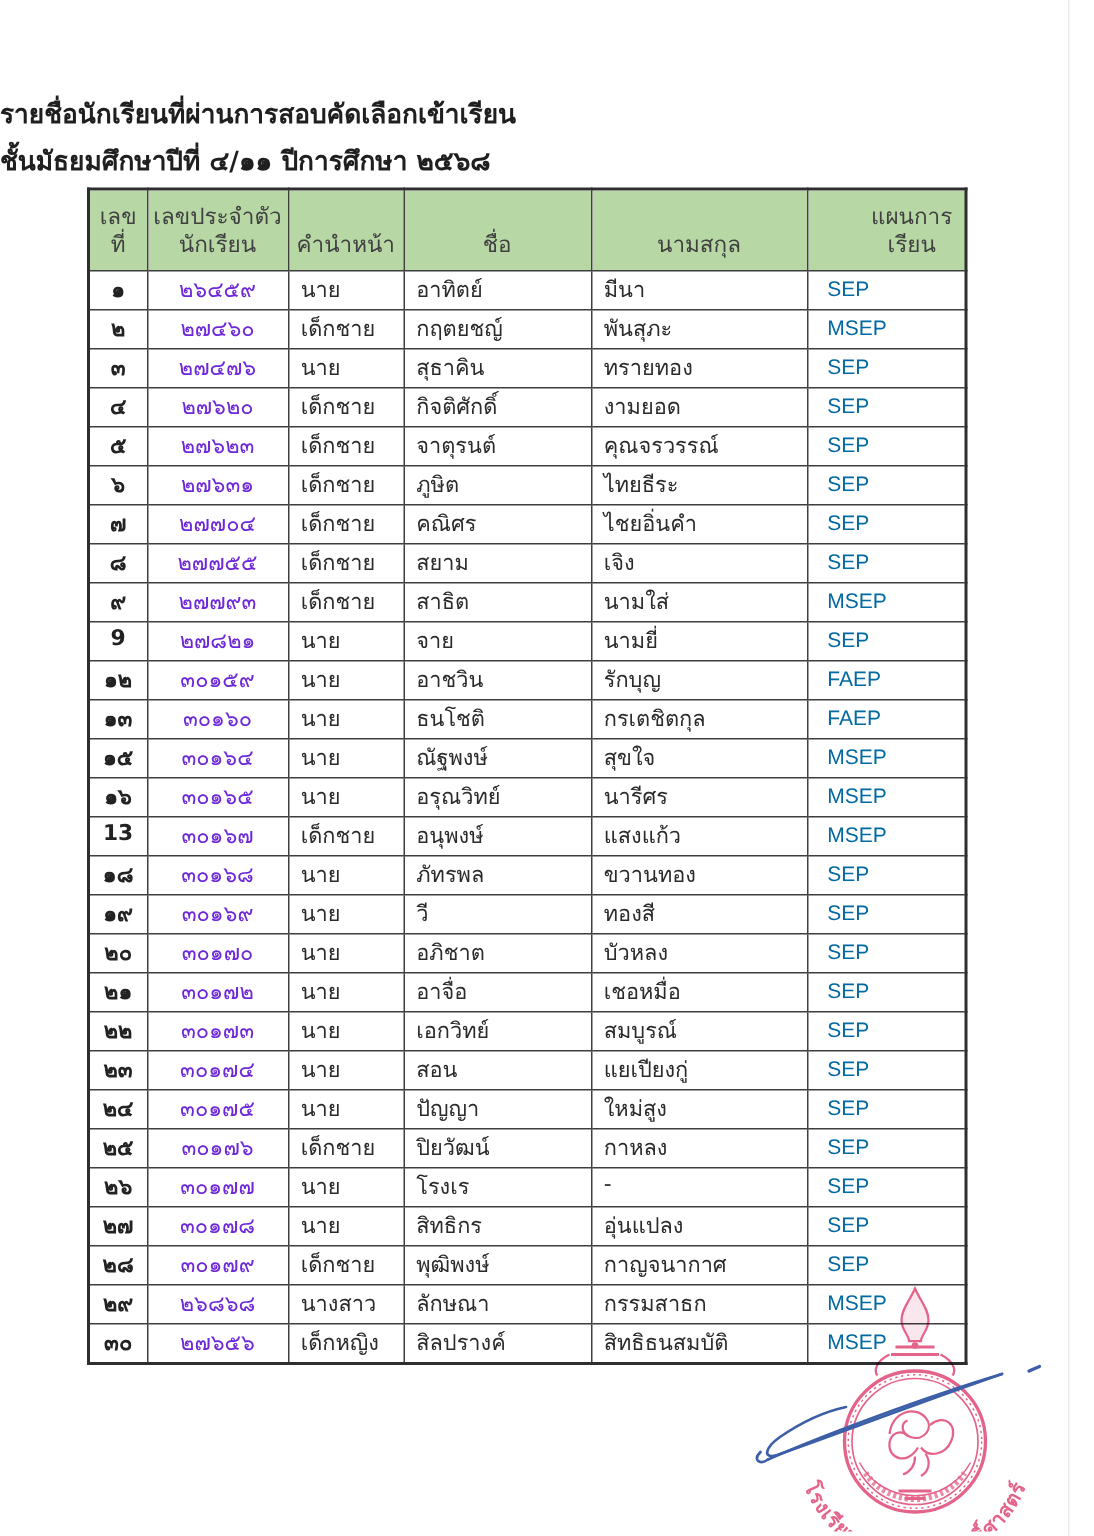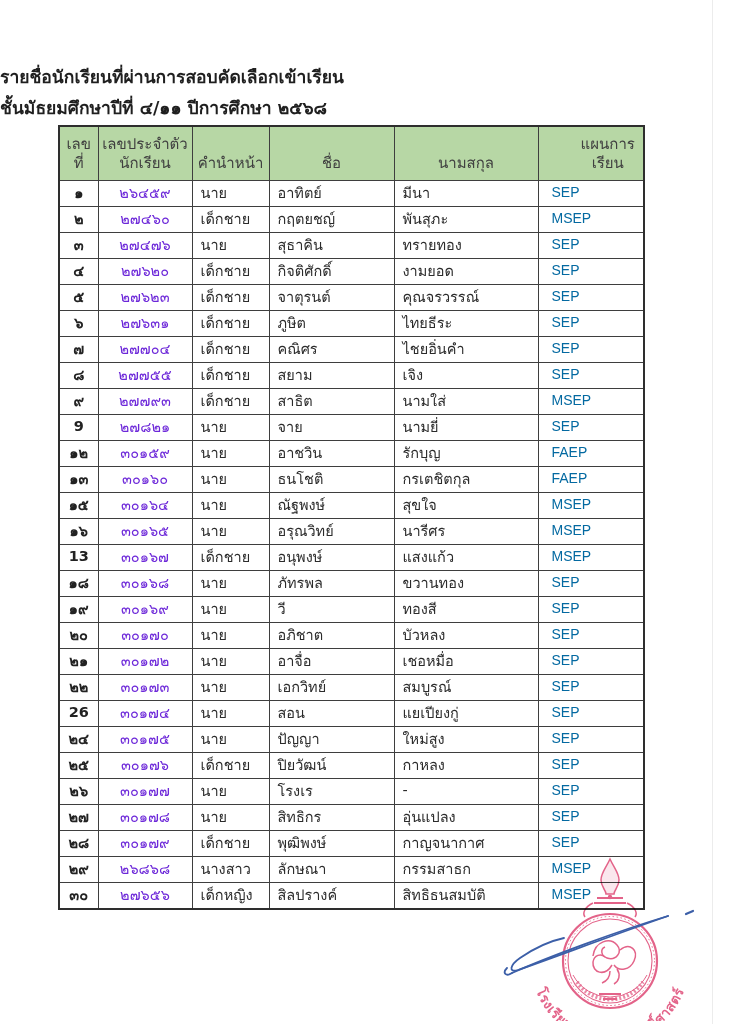--- a/index.html
+++ b/index.html
@@ -213,21 +213,21 @@
         </tr>
         <tr>
           <td class="c-no">๒๒</td>
           <td class="c-id">๓๐๑๗๓</td>
           <td class="c-prefix">นาย</td>
           <td class="c-first">เอกวิทย์</td>
           <td class="c-last">สมบูรณ์</td>
           <td class="c-program">SEP</td>
         </tr>
         <tr>
-          <td class="c-no">26</td>
+          <td class="c-no">๒๓</td>
           <td class="c-id">๓๐๑๗๔</td>
           <td class="c-prefix">นาย</td>
           <td class="c-first">สอน</td>
           <td class="c-last">แยเปียงกู่</td>
           <td class="c-program">SEP</td>
         </tr>
         <tr>
           <td class="c-no">๒๔</td>
           <td class="c-id">๓๐๑๗๕</td>
           <td class="c-prefix">นาย</td>

